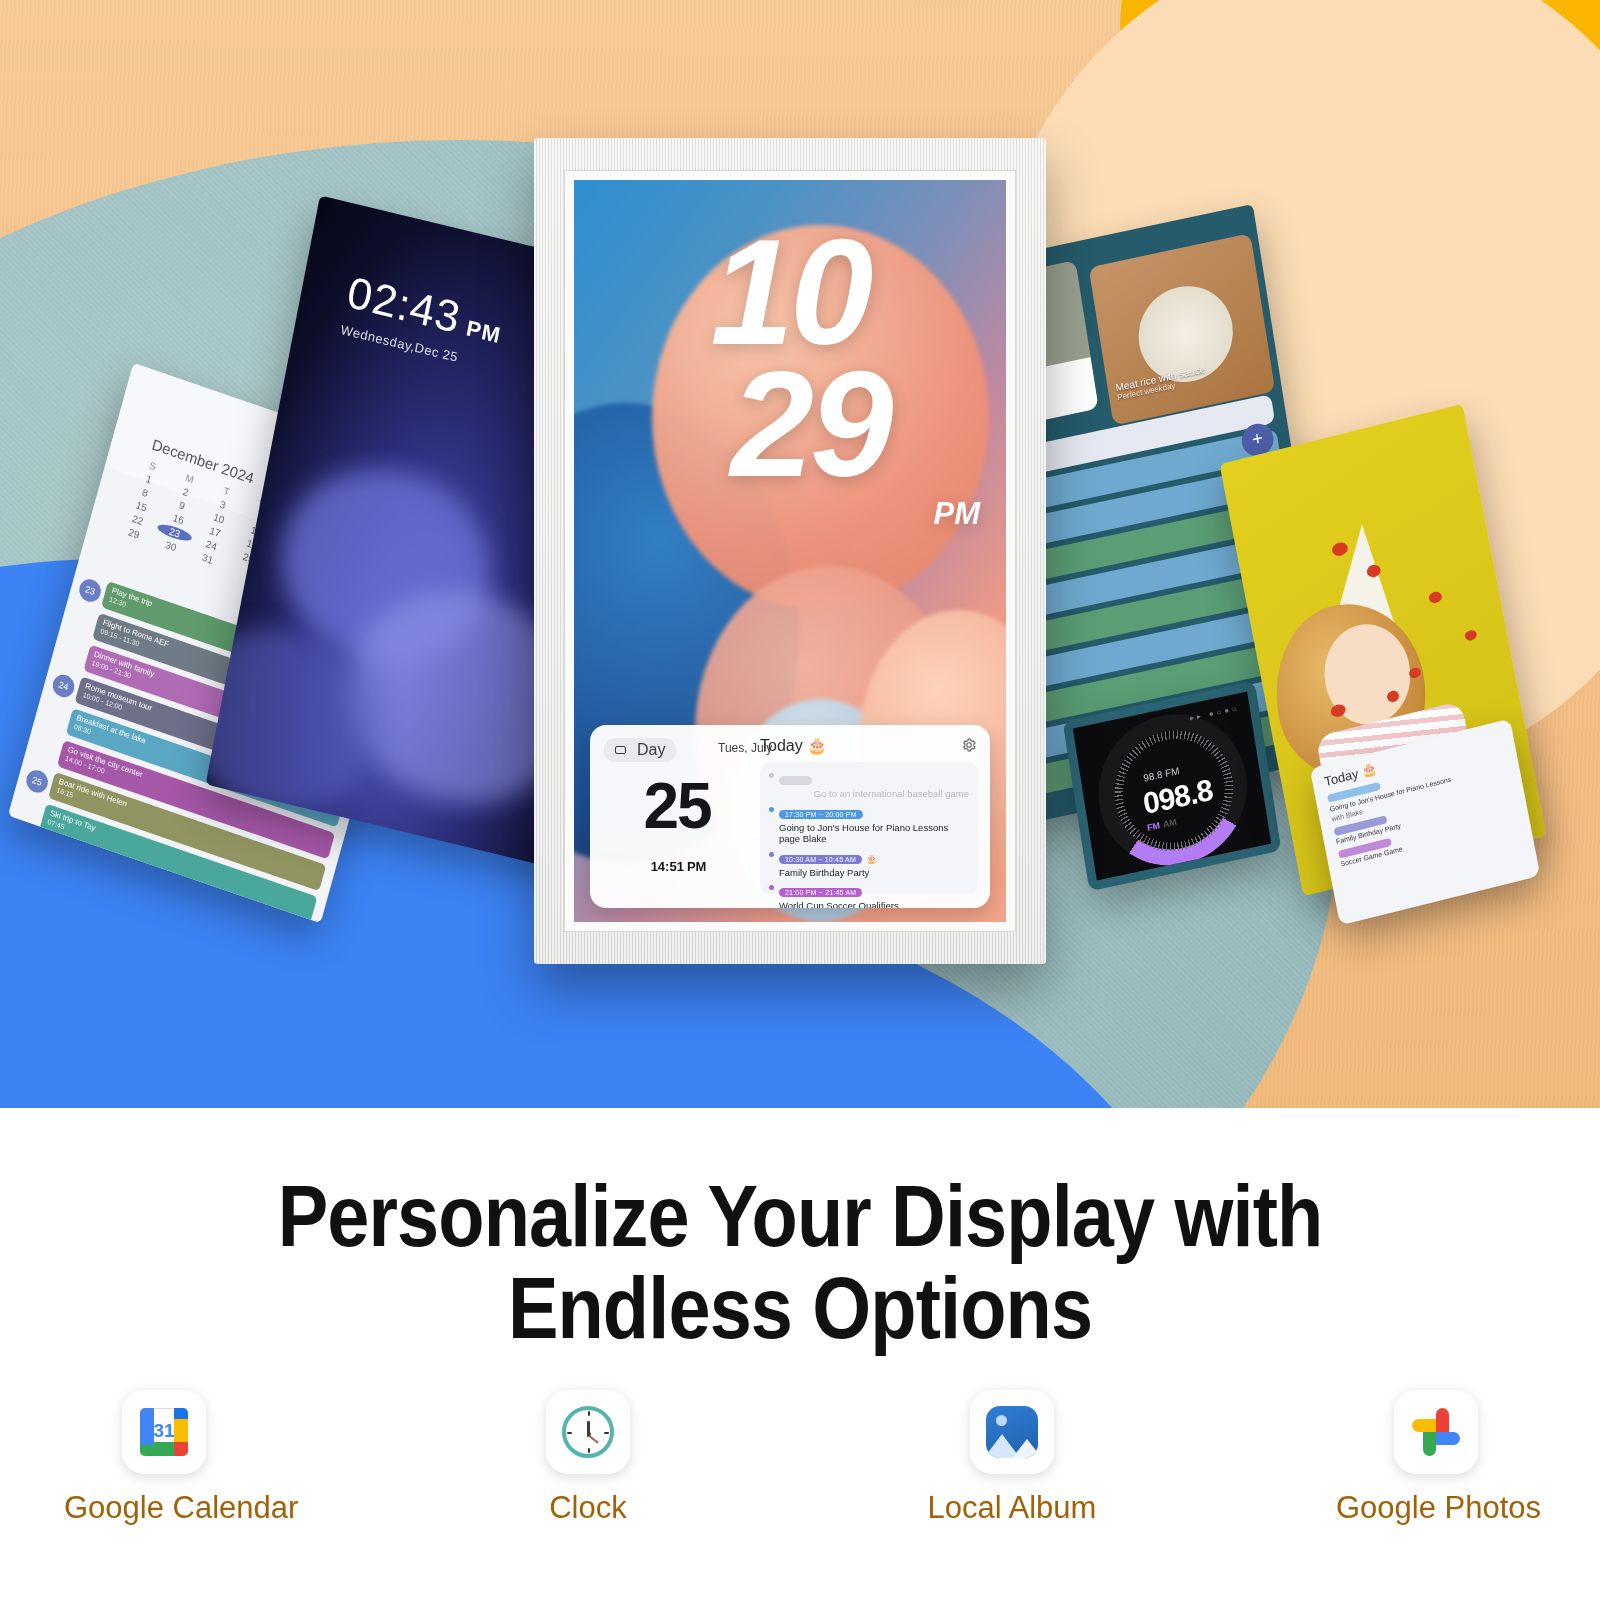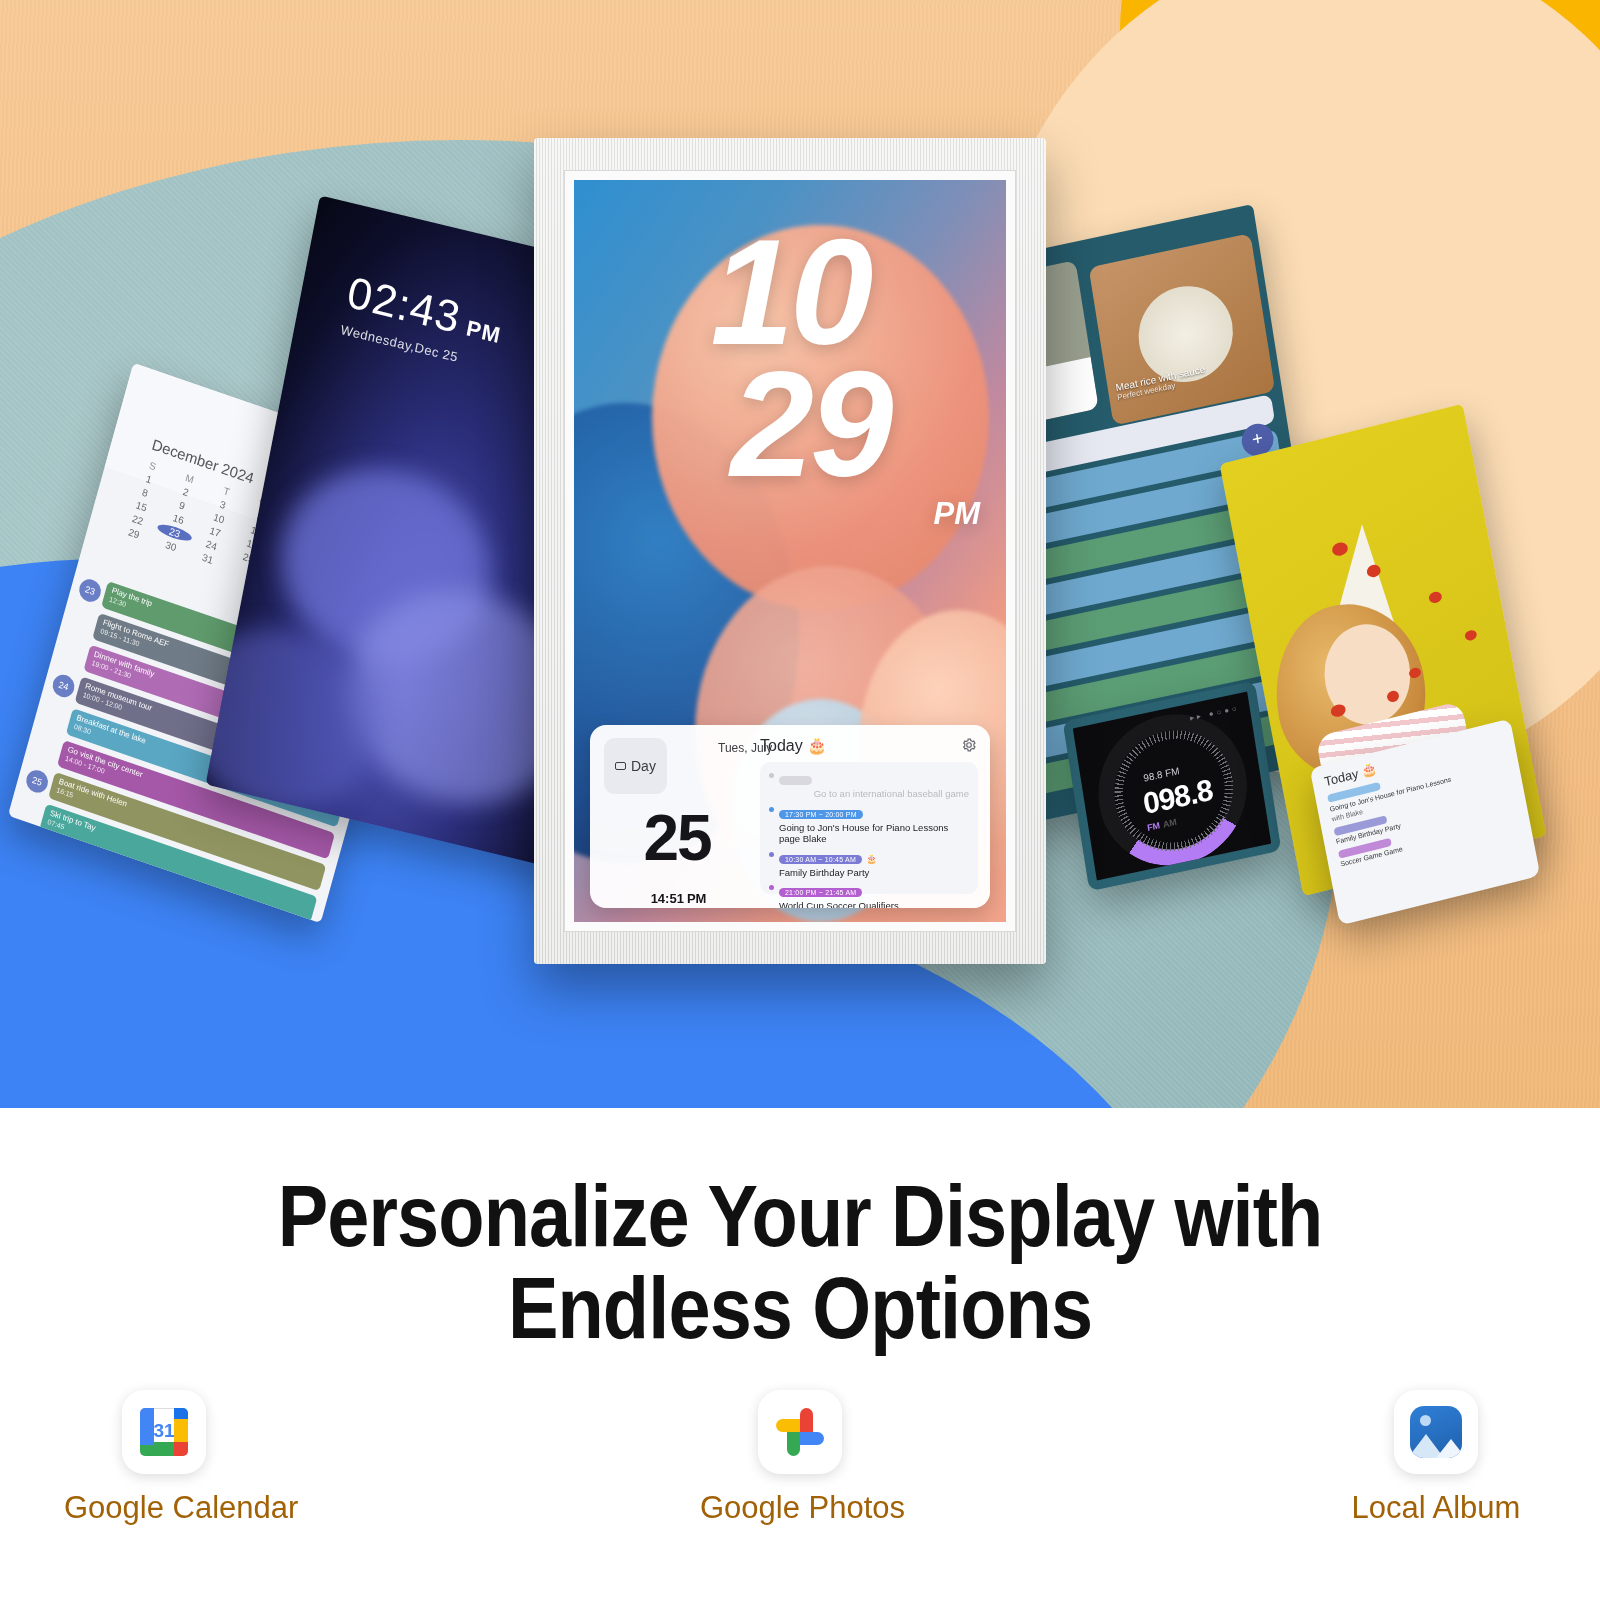--- a/index.html
+++ b/index.html
@@ -160,22 +160,22 @@
               text-shadow:0 4px 16px rgba(0,0,0,.18); }
   .bc-h { font-size:150px; line-height:.86; letter-spacing:-4px; }
   .bc-m { font-size:150px; line-height:.9; letter-spacing:-4px; margin-left:40px; }
   .bc-ap{ position:absolute; right:26px; top:268px; font-size:31px; font-style:italic; font-weight:700; }
 
   
   .widget { position:absolute; left:16px; right:16px; bottom:14px; height:183px;
             background:rgba(255,255,255,.96); border-radius:16px;
             box-shadow:0 8px 22px rgba(0,0,0,.18); display:flex; overflow:hidden; }
   .w-left { width:170px; padding:13px 10px 0 14px; position:relative; }
-  .w-day-pill { display:inline-flex; align-items:center; gap:5px; background:#e9eaf0;
-                border-radius:11px; padding:20px 11px; font-size:14px; color:#3c3c42; }
+  .w-day-pill { display:inline-flex; align-items:center; gap:11px; background:#e9eaf0;
+                border-radius:11px; padding:3px 11px; font-size:16px; color:#3c3c42; }
   .w-pill-ico { width:11px; height:8px; border:1.4px solid #3c3c42; border-radius:2px; display:inline-block; }
   .w-date-lbl { position:absolute; left:128px; top:16px; font-size:12px; color:#3c3c42; white-space:nowrap; }
   .w-num { font-size:64px; font-weight:700; color:#16161a; text-align:center; margin-top:12px;
            letter-spacing:-2px; line-height:1; }
   .w-clock { font-size:30px; font-weight:600; color:#16161a; text-align:center; margin-top:6px; }
   .w-clock span { font-size:13px; font-weight:600; margin-left:3px; }
   .w-right { flex:1; padding:11px 12px 0 0; position:relative; }
   .w-today { font-size:16px; color:#2b2b30; margin-bottom:7px; }
   .w-gear { position:absolute; right:13px; top:12px; width:16px; height:16px; }
   .w-card { background:#f4f5f9; border-radius:10px; padding:7px 9px; height:132px; }
@@ -526,40 +526,54 @@
             <span class="rb"></span>
               <span class="gb"></span>
               <span class="bl"></span>
             <span class="n">31</span>
           </div>
         </div>
         <div class="ilab">Google Calendar</div>
       </div>
 
 
-
+      <div class="icell">
+        <div class="ibox">
+          <div class="ic-clock">
+            <i class="t1"></i>
+              <i class="t2"></i>
+              <i class="t3"></i>
+              <i class="t4"></i>
+            <i class="hh"></i>
+              <i class="mm"></i>
+              <i class="pin"></i>
+          </div>
+        </div>
+        <div class="ilab">Clock</div>
+      </div>
+
+
+      <div class="icell">
+        <div class="ibox">
+          <div class="ic-album">
+            <span class="sun2"></span>
+              <span class="m1"></span>
+              <span class="m2"></span>
+          </div>
+        </div>
+        <div class="ilab">Local Album</div>
+      </div>
 
       <div class="icell">
         <div class="ibox">
           <div class="ic-gphotos">
             <span class="gp-r"></span>
               <span class="gp-y"></span>
             <span class="gp-g"></span>
               <span class="gp-b"></span>
           </div>
         </div>
         <div class="ilab">Google Photos</div>
       </div>
 
-      <div class="icell">
-        <div class="ibox">
-          <div class="ic-album">
-            <span class="sun2"></span>
-              <span class="m1"></span>
-              <span class="m2"></span>
-          </div>
-        </div>
-        <div class="ilab">Local Album</div>
-      </div>
-
     </div>
   </div>
 </div>
 
 </body></html>

